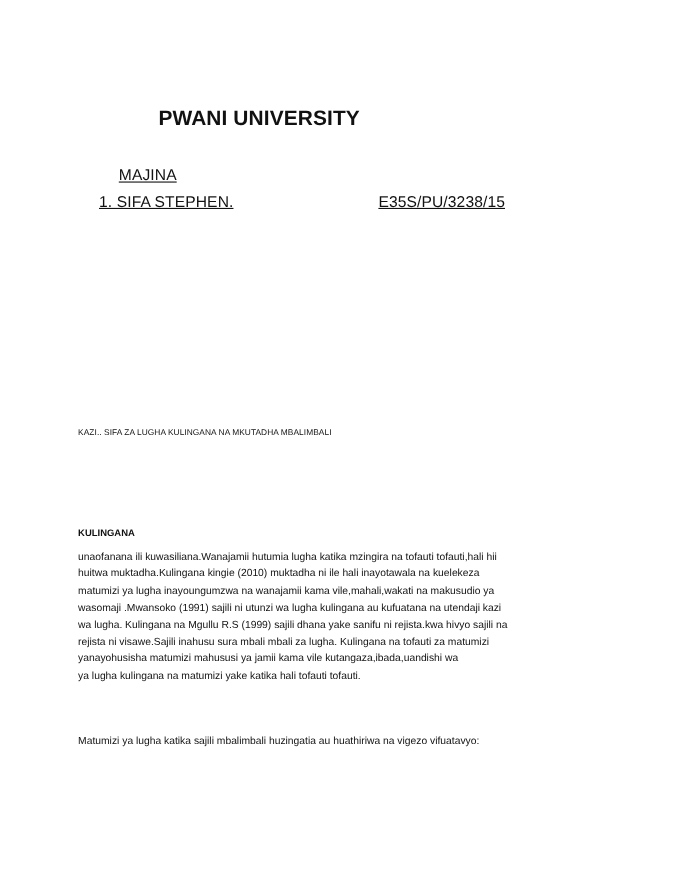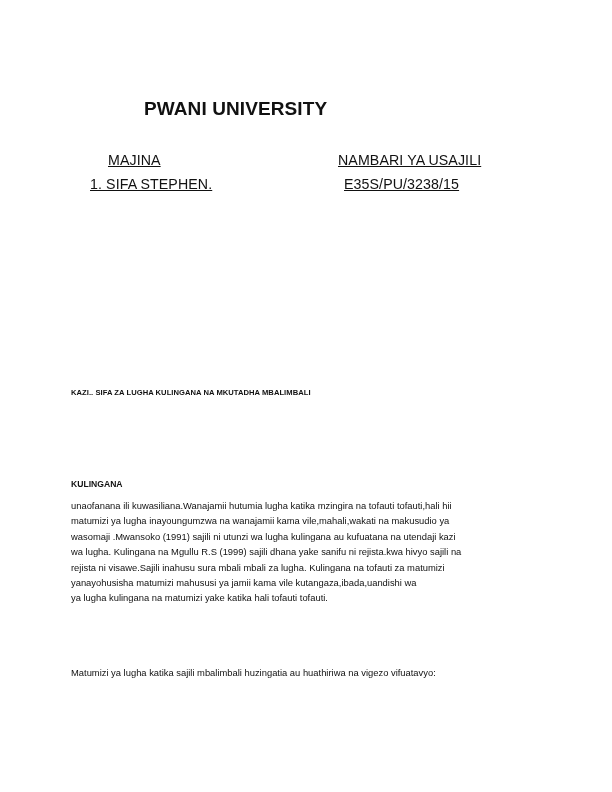--- a/index.html
+++ b/index.html
@@ -41,21 +41,20 @@
     .h-name   { left: 90px;  top: 176px; }
     .h-reglbl { left: 338px; top: 152px; }
     .h-regno  { left: 344px; top: 176px; }
     .topic {
       position: absolute;
       left: 71px;
       top: 388px;
       font-size: 7.6px;
       white-space: nowrap;
       letter-spacing: 0.05px;
-      font-weight: bold;
     }
     .section-h {
       position: absolute;
       left: 71px;
       top: 479px;
       font-size: 8.6px;
       font-weight: bold;
       white-space: nowrap;
     }
     .para {
@@ -70,30 +69,30 @@
     .p1 { top: 498px; }
     .p2 { top: 665px; }
   </style>
 </head>
 <body>
 
 <div class="page">
   <div class="title">PWANI UNIVERSITY</div>
 
   <div class="hdr h-majina">MAJINA</div>
-  <div class="hdr h-reglbl">NAMBARI YA USAJILI</div>
   <div class="hdr h-name">1. SIFA STEPHEN.</div>
   <div class="hdr h-regno">E35S/PU/3238/15</div>
 
   <div class="topic">KAZI.. SIFA ZA LUGHA KULINGANA NA MKUTADHA MBALIMBALI</div>
 
   <div class="section-h">KULINGANA</div>
 
   <p class="para p1">
     <span class="ln">unaofanana ili kuwasiliana.Wanajamii hutumia lugha katika mzingira na  tofauti tofauti,hali hii</span>
+    <span class="ln">huitwa muktadha.Kulingana kingie (2010) muktadha ni ile hali inayotawala na kuelekeza</span>
     <span class="ln">matumizi ya lugha inayoungumzwa na wanajamii kama vile,mahali,wakati na makusudio ya</span>
     <span class="ln">wasomaji .Mwansoko (1991) sajili ni utunzi wa lugha kulingana au kufuatana na utendaji kazi</span>
     <span class="ln">wa lugha. Kulingana na Mgullu R.S (1999) sajili dhana yake sanifu ni rejista.kwa hivyo sajili na</span>
     <span class="ln">rejista ni visawe.Sajili inahusu sura mbali mbali za lugha. Kulingana na tofauti za matumizi</span>
     <span class="ln">yanayohusisha matumizi mahususi ya jamii kama vile kutangaza,ibada,uandishi wa</span>
     <span class="ln">ya lugha kulingana na matumizi yake katika hali tofauti tofauti.</span>
   </p>
 
   <p class="para p2">
     <span class="ln">Matumizi ya lugha katika sajili mbalimbali huzingatia au huathiriwa na vigezo vifuatavyo:</span>

